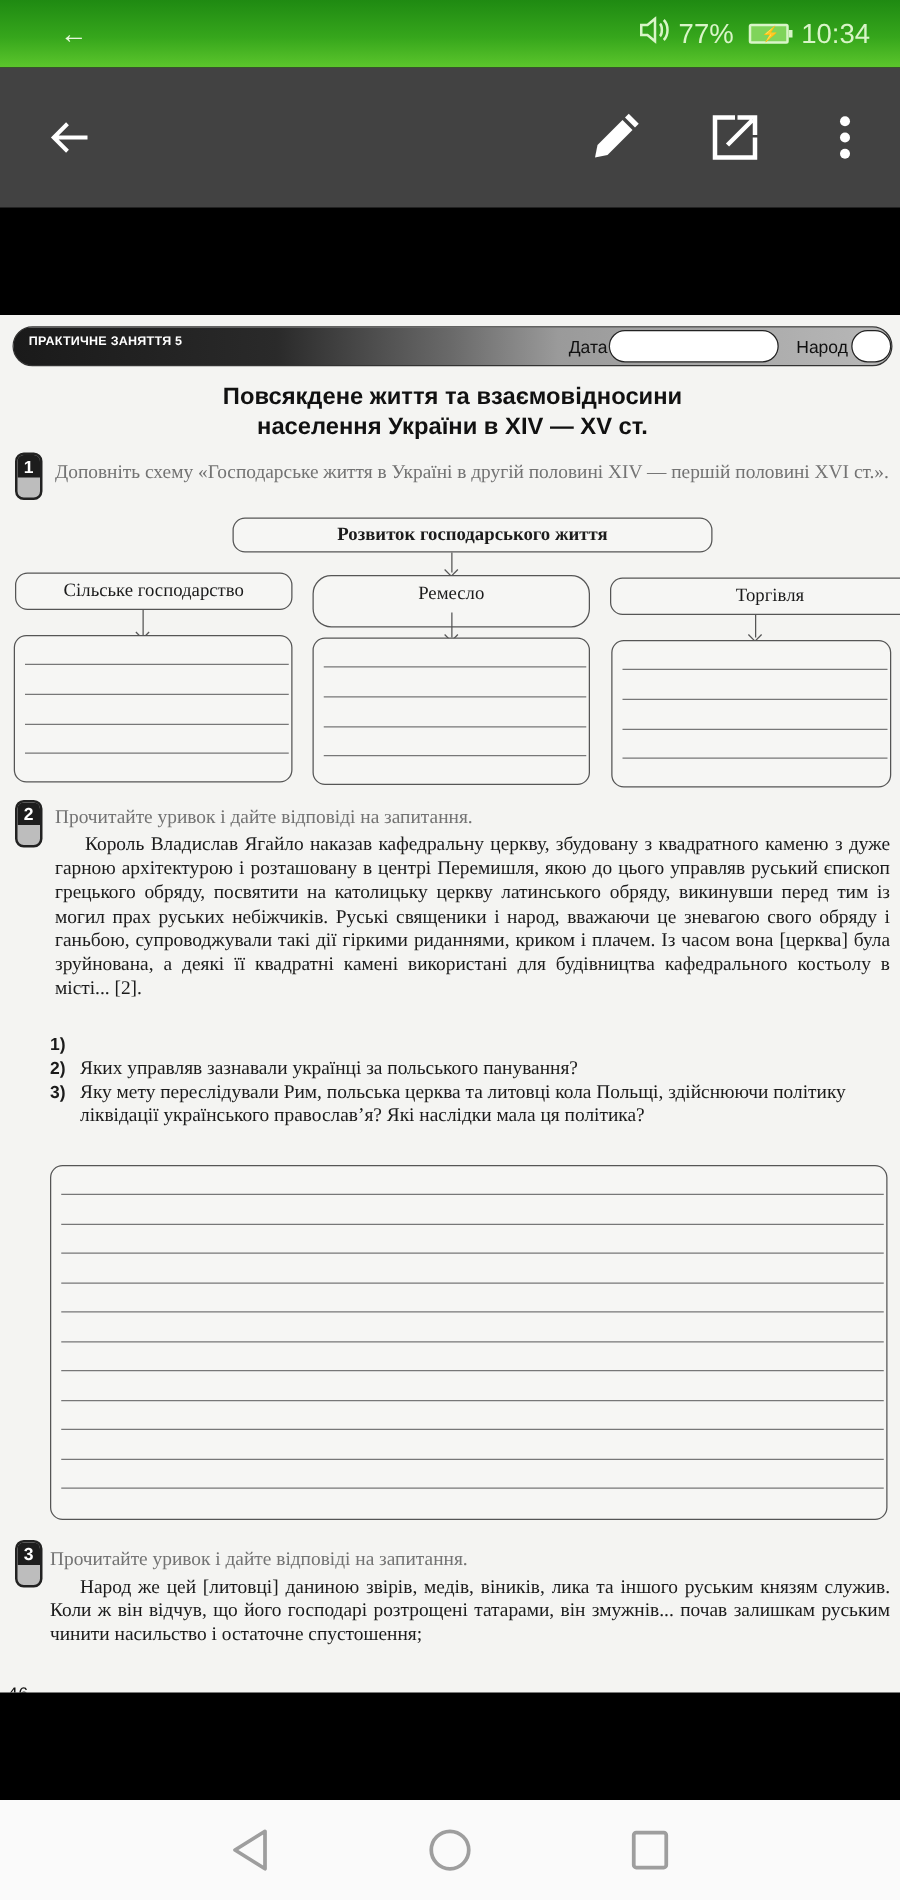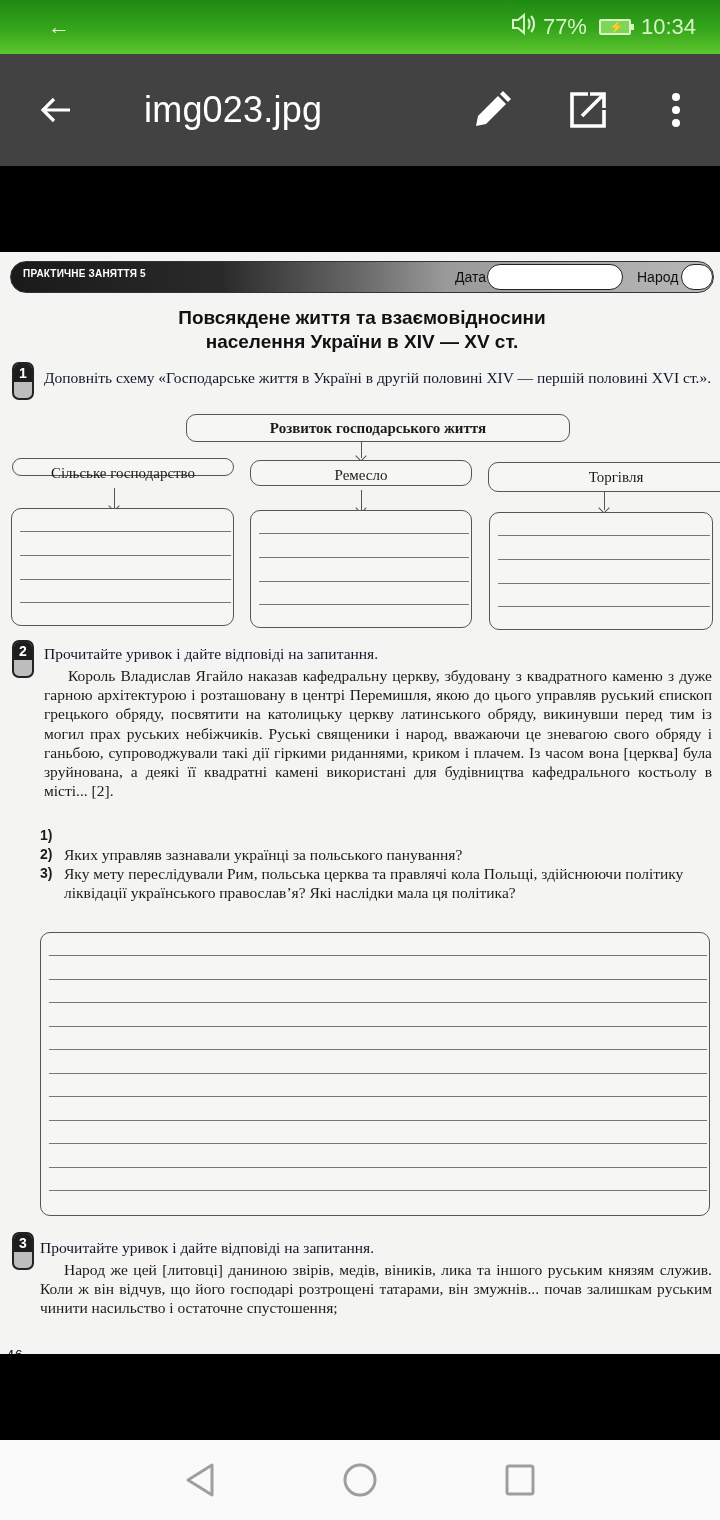--- a/index.html
+++ b/index.html
@@ -60,21 +60,21 @@
 
   .badge {
     position: absolute; left: 12px; width: 22px; height: 38px; border-radius: 7px;
     border: 2px solid #222; overflow: hidden; background: #bdbdbd;
   }
   .badge .num {
     height: 18px; background: #1d1d1d; color: #fff; font-family: "Liberation Sans", sans-serif;
     font-weight: bold; font-size: 14px; text-align: center; line-height: 18px;
   }
 
-  .task-text { position: absolute; left: 44px; width: 670px; font-size: 15.5px; line-height: 19px; color: #0f172a; }
+  .task-text { position: absolute; left: 44px; width: 670px; font-size: 15.5px; line-height: 19px; color: #737373; }
 
   .node {
     position: absolute; border: 1px solid #555; border-radius: 10px; background: #f6f6f4;
     text-align: center; font-size: 15px; color: #1b1b1b;
   }
   .node.root { font-weight: bold; }
   .arrow { position: absolute; width: 1px; background: #555; }
   .arrow::after { content: ""; position: absolute; left: -4px; bottom: -2px; width: 7px; height: 7px; border-right: 1px solid #555; border-bottom: 1px solid #555; transform: rotate(45deg); }
 
   .box {
@@ -118,21 +118,20 @@
     <span>10:34</span>
   </div>
 </div>
 
 <div class="app-bar">
   <div class="back">
     <svg width="36" height="36" viewBox="0 0 36 36">
         <path d="M32 18H6M16 7L5 18l11 11" fill="none" stroke="#fff" stroke-width="3.2"></path>
       </svg>
   </div>
-  <div class="title">img023.jpg</div>
   <div class="actions">
     <div class="act edit">
       <svg width="40" height="40" viewBox="0 0 40 40">
           <path d="M4 36l2-10L26 6l8 8-20 20z" fill="#fff"></path>
           <path d="M28 4l3-3 8 8-3 3z" fill="#fff"></path>
         </svg>
     </div>
     <div class="act open">
       <svg width="40" height="40" viewBox="0 0 40 40">
           <path d="M20 4H4v32h32V20" fill="none" stroke="#fff" stroke-width="3.6"></path>
@@ -164,22 +163,22 @@
   </div>
 
   <div class="badge" style="top:110px;">
     <div class="num">1</div>
   </div>
   <div class="task-text" style="top:116px;">Доповніть схему «Господарське життя в Україні в другій половині XIV — першій половині XVI ст.».</div>
 
   <div class="node root" style="left:170px; top:162px; width:384px; height:28px; line-height:26px;margin-left:16px;">Розвиток господарського життя</div>
   <div class="arrow" style="left:361px; top:190px; height:16px;"></div>
 
-  <div class="node" style="left:12px; top:206px; width:222px; height:18px; line-height:28px;">Сільське господарство</div>
-  <div class="node" style="left:250px; top:208px; width:222px; height:26px; line-height:28px;">Ремесло</div>
+  <div class="node" style="left:12px; top:206px; width:222px; height:30px; line-height:28px;">Сільське господарство</div>
+  <div class="node" style="left:250px; top:208px; width:222px; height:42px; line-height:28px;border-radius:15px;">Ремесло</div>
   <div class="node" style="left:488px; top:210px; width:256px; height:30px; line-height:28px;">Торгівля</div>
 
   <div class="arrow" style="left:114px; top:236px; height:20px;"></div>
   <div class="arrow" style="left:361px; top:238px; height:20px;"></div>
   <div class="arrow" style="left:604px; top:240px; height:18px;"></div>
 
   <div class="box" style="left:11px; top:256px; width:223px; height:118px;">
     <div class="line" style="top:22px;"></div>
       <div class="line" style="top:46px;"></div>
       <div class="line" style="top:70px;"></div>
@@ -207,21 +206,21 @@
   <div class="questions" style="top:574px;">
     <div class="q">
         <span class="n">1)</span>
       </div>
     <div class="q">
         <span class="n">2)</span>
         <span>Яких управляв зазнавали українці за польського панування?</span>
       </div>
     <div class="q">
         <span class="n">3)</span>
-        <span>Яку мету переслідували Рим, польська церква та правлячі кола Польщі, здійснюючи політику ліквідації українського православ’я? Які наслідки мала ця політика?</span>
+        <span>Яку мету переслідували Рим, польська церква та литовці кола Польщі, здійснюючи політику ліквідації українського православ’я? Які наслідки мала ця політика?</span>
       </div>
   </div>
 
   <div class="box" id="answer-area" style="left:40px; top:680px; width:670px; height:284px;">
       <div class="line" style="top: 22px;"></div>
       <div class="line" style="top: 45.5px;"></div>
       <div class="line" style="top: 69px;"></div>
       <div class="line" style="top: 92.5px;"></div>
       <div class="line" style="top: 116px;"></div>
       <div class="line" style="top: 139.5px;"></div>

